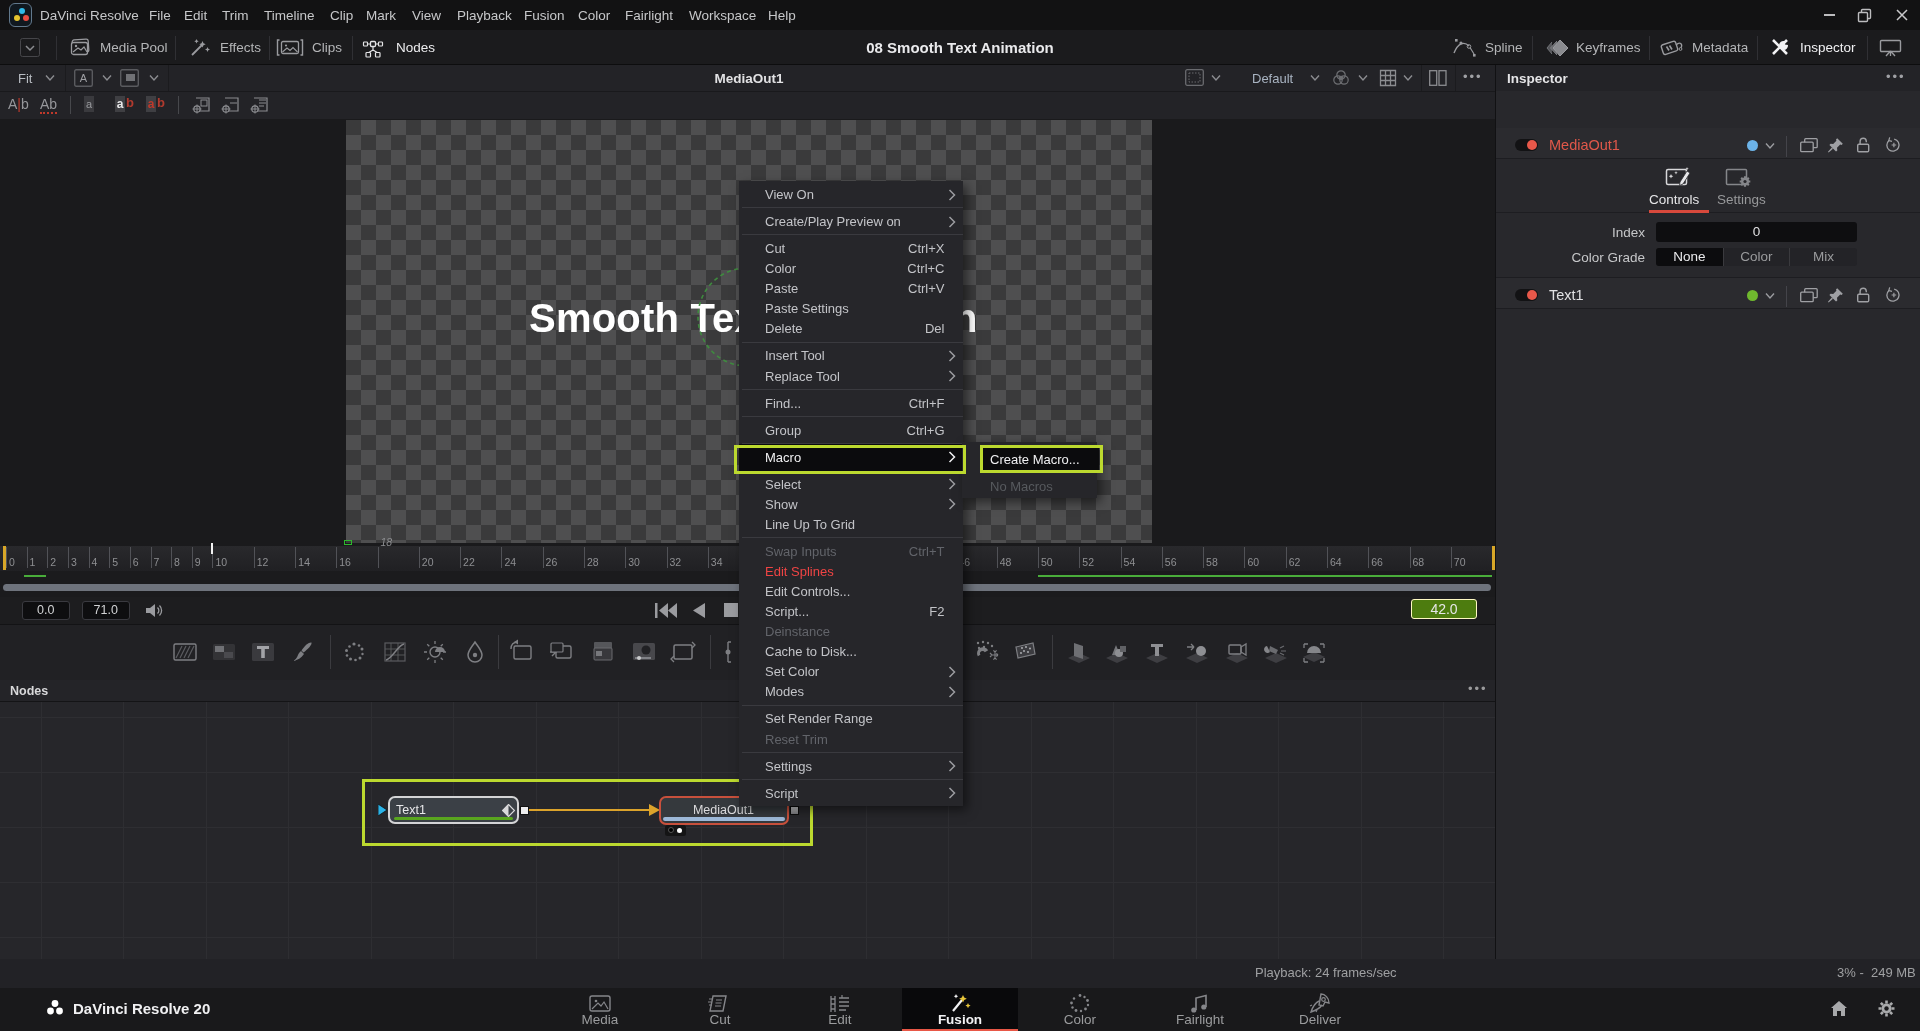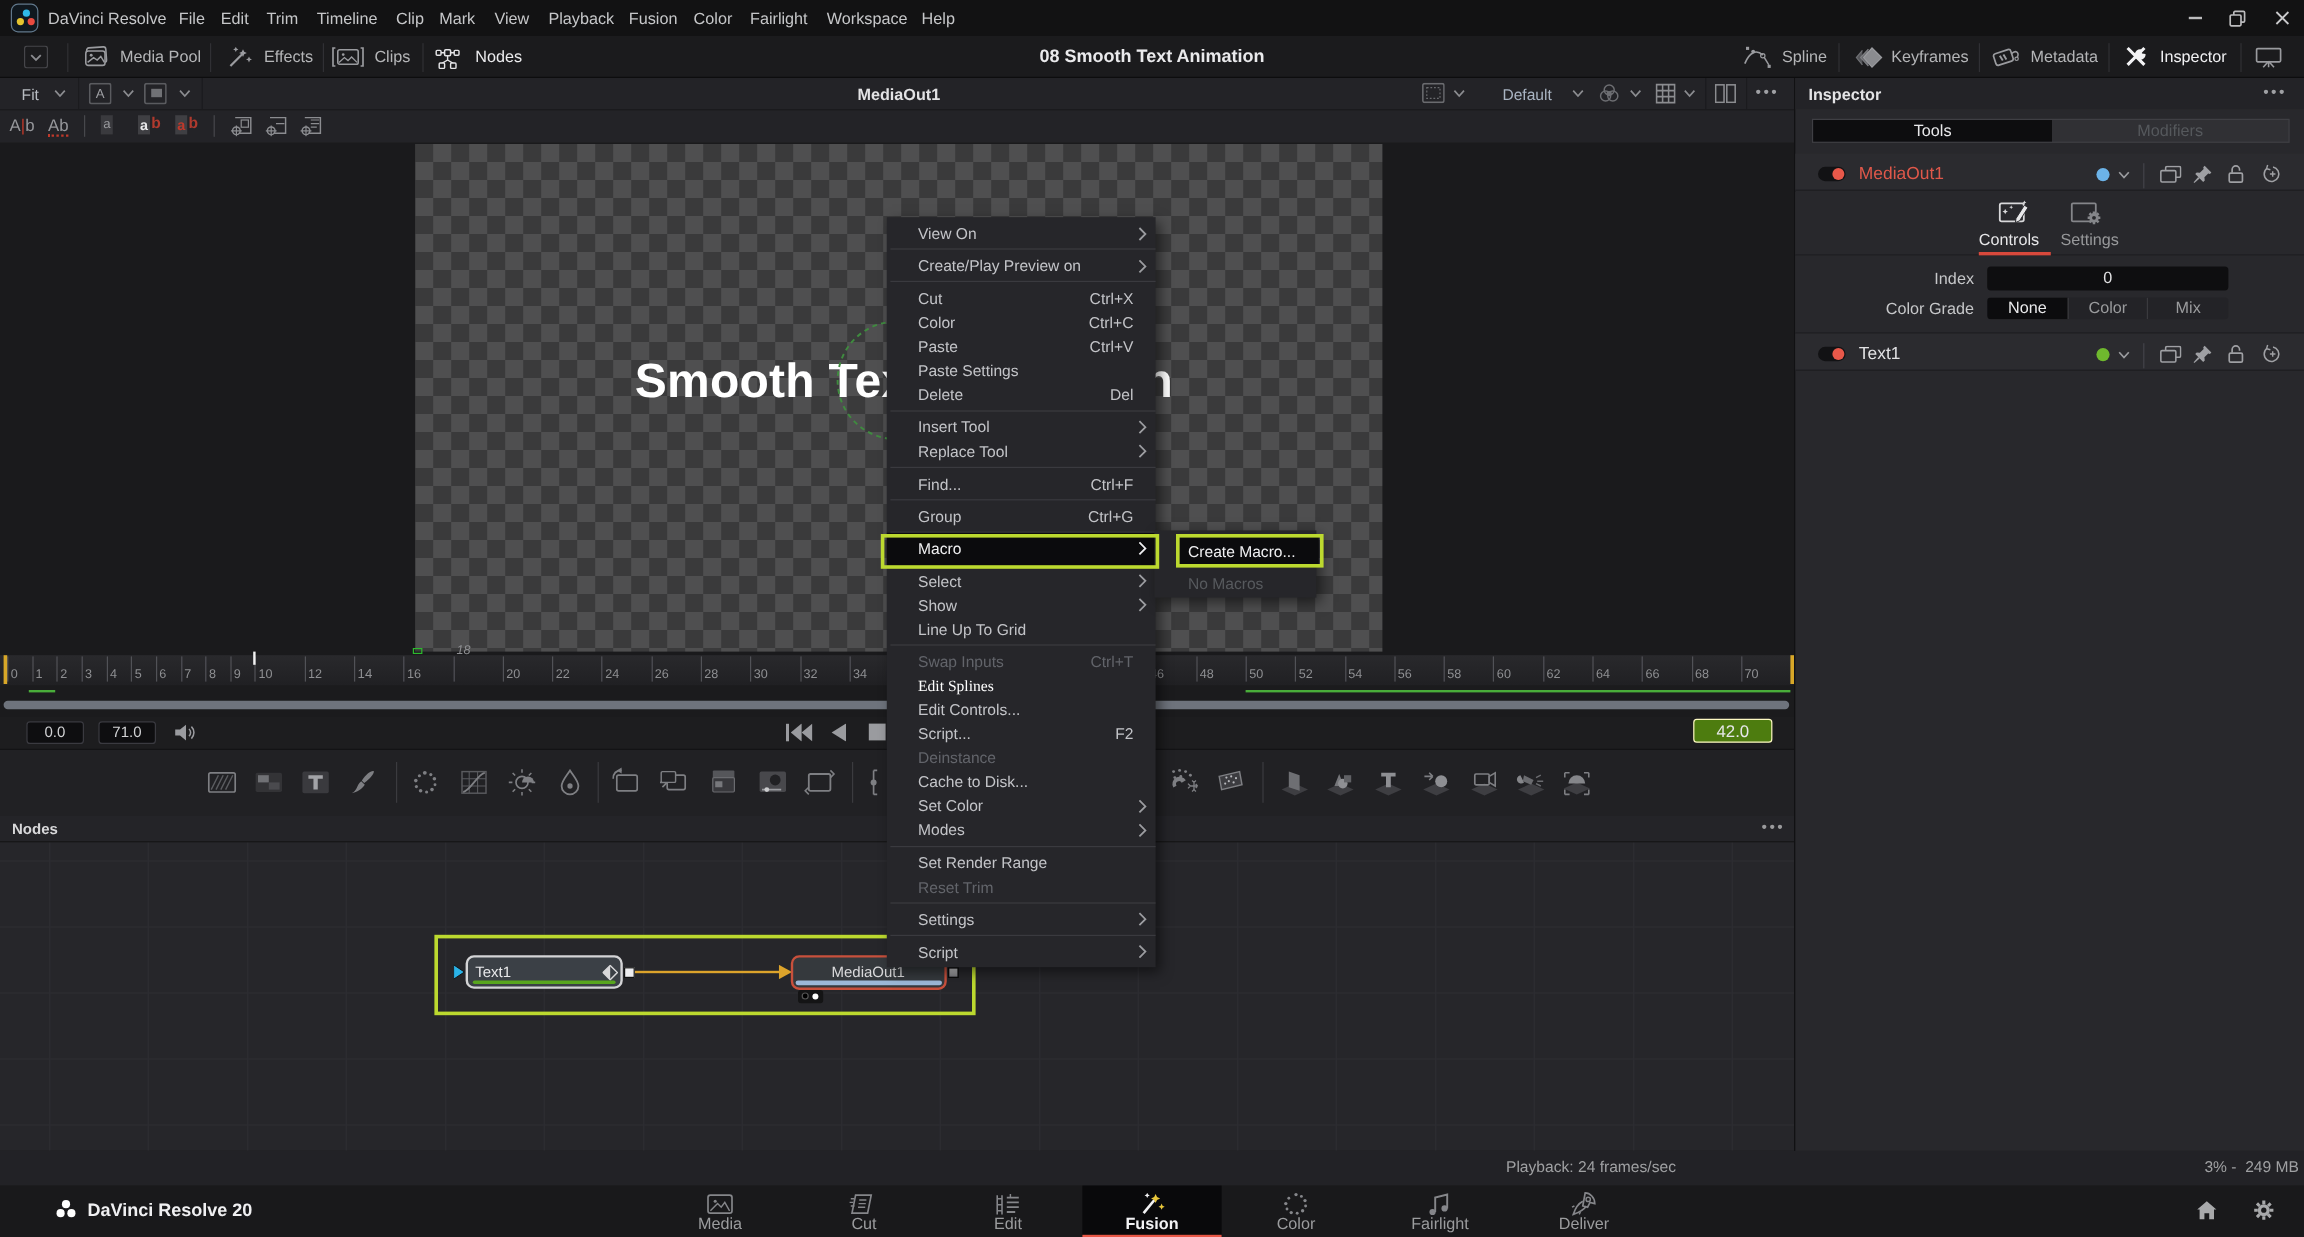--- a/index.html
+++ b/index.html
@@ -508,24 +508,20 @@
 <div class="abs" style="left:12.5px;top:3.5px;width:5px;height:5px;border-radius:50%;background:#fff;"></div>
 </div>
 <div class="abs" style="left:0;top:959px;width:1920px;height:29px;background:#222226;"></div>
 <div class="abs" style="left:1255px;top:965px;font-size:13px;color:#9fa0a2;">Playback: 24 frames/sec</div>
 <div class="abs" style="left:1837px;top:965px;font-size:13px;color:#9fa0a2;">3% -&nbsp; 249 MB</div>
 <div class="abs" style="left:1496px;top:65px;width:424px;height:894px;background:#28282c;"></div>
 <div class="abs" style="left:1495px;top:65px;width:1px;height:894px;background:#111113;"></div>
 <div class="abs" style="left:1496px;top:65px;width:424px;height:26px;background:#232327;"></div>
 <div class="abs" style="left:1507px;top:70.5px;font-size:13.5px;font-weight:700;color:#e4e4e6;">Inspector</div>
 <div class="abs" style="left:1886px;top:69px;font-size:13px;color:#9fa0a4;letter-spacing:2px;">•••</div>
-<div class="abs" style="left:1510px;top:99px;width:398px;height:20px;border:1px solid #3f3f44;background:#303034;">
-<div class="abs" style="left:0;top:0;width:199px;height:18px;background:#0d0d0f;color:#e8e8ea;font-size:13.5px;text-align:center;line-height:18px;">Tools</div>
-<div class="abs" style="left:199px;top:0;width:197px;height:18px;color:#55585c;font-size:13.5px;text-align:center;line-height:18px;">Modifiers</div>
-</div>
 <div class="abs" style="left:1496px;top:128px;width:424px;height:31px;background:#2b2b2f;border-bottom:1px solid #1d1d21;">
 <div class="abs" style="left:18.5px;top:10.5px;width:23px;height:12px;border-radius:6px;background:#121214;">
   <div class="abs" style="left:12px;top:1px;width:10px;height:10px;border-radius:50%;background:#e8584a;"></div>
 </div>
 <div class="abs" style="left:53px;top:9px;font-size:14.5px;color:#e0584a;">MediaOut1</div>
 <div class="abs" style="left:251px;top:11.5px;width:11px;height:11px;border-radius:50%;background:#6cb3e8;"></div>
 <svg class="abs" style="left:268px;top:13.5px;" width="12" height="8" viewBox="0 0 12 8">
         <path d="M2 1.5 L6 6 L10 1.5" fill="none" stroke="#9a9b9f" stroke-width="1.4"></path>
       </svg>
 <div class="abs" style="left:290px;top:7.5px;width:1px;height:21px;background:#44444a;"></div>
@@ -725,21 +721,21 @@
         <path d="M1.5 1 L6.5 6 L1.5 11" fill="none" stroke="#9b9ca0" stroke-width="1.5"></path>
       </svg>
       <div class="abs" style="left:26.5px;top:316.1px;font-size:13px;color:#c3c4c8;">Show</div>
       <svg class="abs" style="left:209px;top:317.6px;" width="8" height="12" viewBox="0 0 8 12">
         <path d="M1.5 1 L6.5 6 L1.5 11" fill="none" stroke="#9b9ca0" stroke-width="1.5"></path>
       </svg>
       <div class="abs" style="left:26.5px;top:336.2px;font-size:13px;color:#c3c4c8;">Line Up To Grid</div>
       <div class="abs" style="left:3px;top:356.3px;width:221px;height:1px;background:#3a3a3f;"></div>
       <div class="abs" style="left:26.5px;top:363.2px;font-size:13px;color:#62646a;">Swap Inputs</div>
       <div class="abs" style="left:110px;top:363.2px;width:96px;text-align:right;font-size:13px;color:#62646a;">Ctrl+T</div>
-      <div class="abs" style="left:26.5px;top:383.3px;font-size:13px;color:#ffffff;font-family:Liberation Serif, serif;">Edit Splines</div>
+      <div class="abs" style="left:26.5px;top:383.3px;font-size:13px;color:#ef4444;">Edit Splines</div>
       <div class="abs" style="left:26.5px;top:403.4px;font-size:13px;color:#c3c4c8;">Edit Controls...</div>
       <div class="abs" style="left:26.5px;top:423.5px;font-size:13px;color:#c3c4c8;">Script...</div>
       <div class="abs" style="left:110px;top:423.5px;width:96px;text-align:right;font-size:13px;color:#c3c4c8;">F2</div>
       <div class="abs" style="left:26.5px;top:443.6px;font-size:13px;color:#62646a;">Deinstance</div>
       <div class="abs" style="left:26.5px;top:463.7px;font-size:13px;color:#c3c4c8;">Cache to Disk...</div>
       <div class="abs" style="left:26.5px;top:483.8px;font-size:13px;color:#c3c4c8;">Set Color</div>
       <svg class="abs" style="left:209px;top:485.3px;" width="8" height="12" viewBox="0 0 8 12">
         <path d="M1.5 1 L6.5 6 L1.5 11" fill="none" stroke="#9b9ca0" stroke-width="1.5"></path>
       </svg>
       <div class="abs" style="left:26.5px;top:503.9px;font-size:13px;color:#c3c4c8;">Modes</div>

